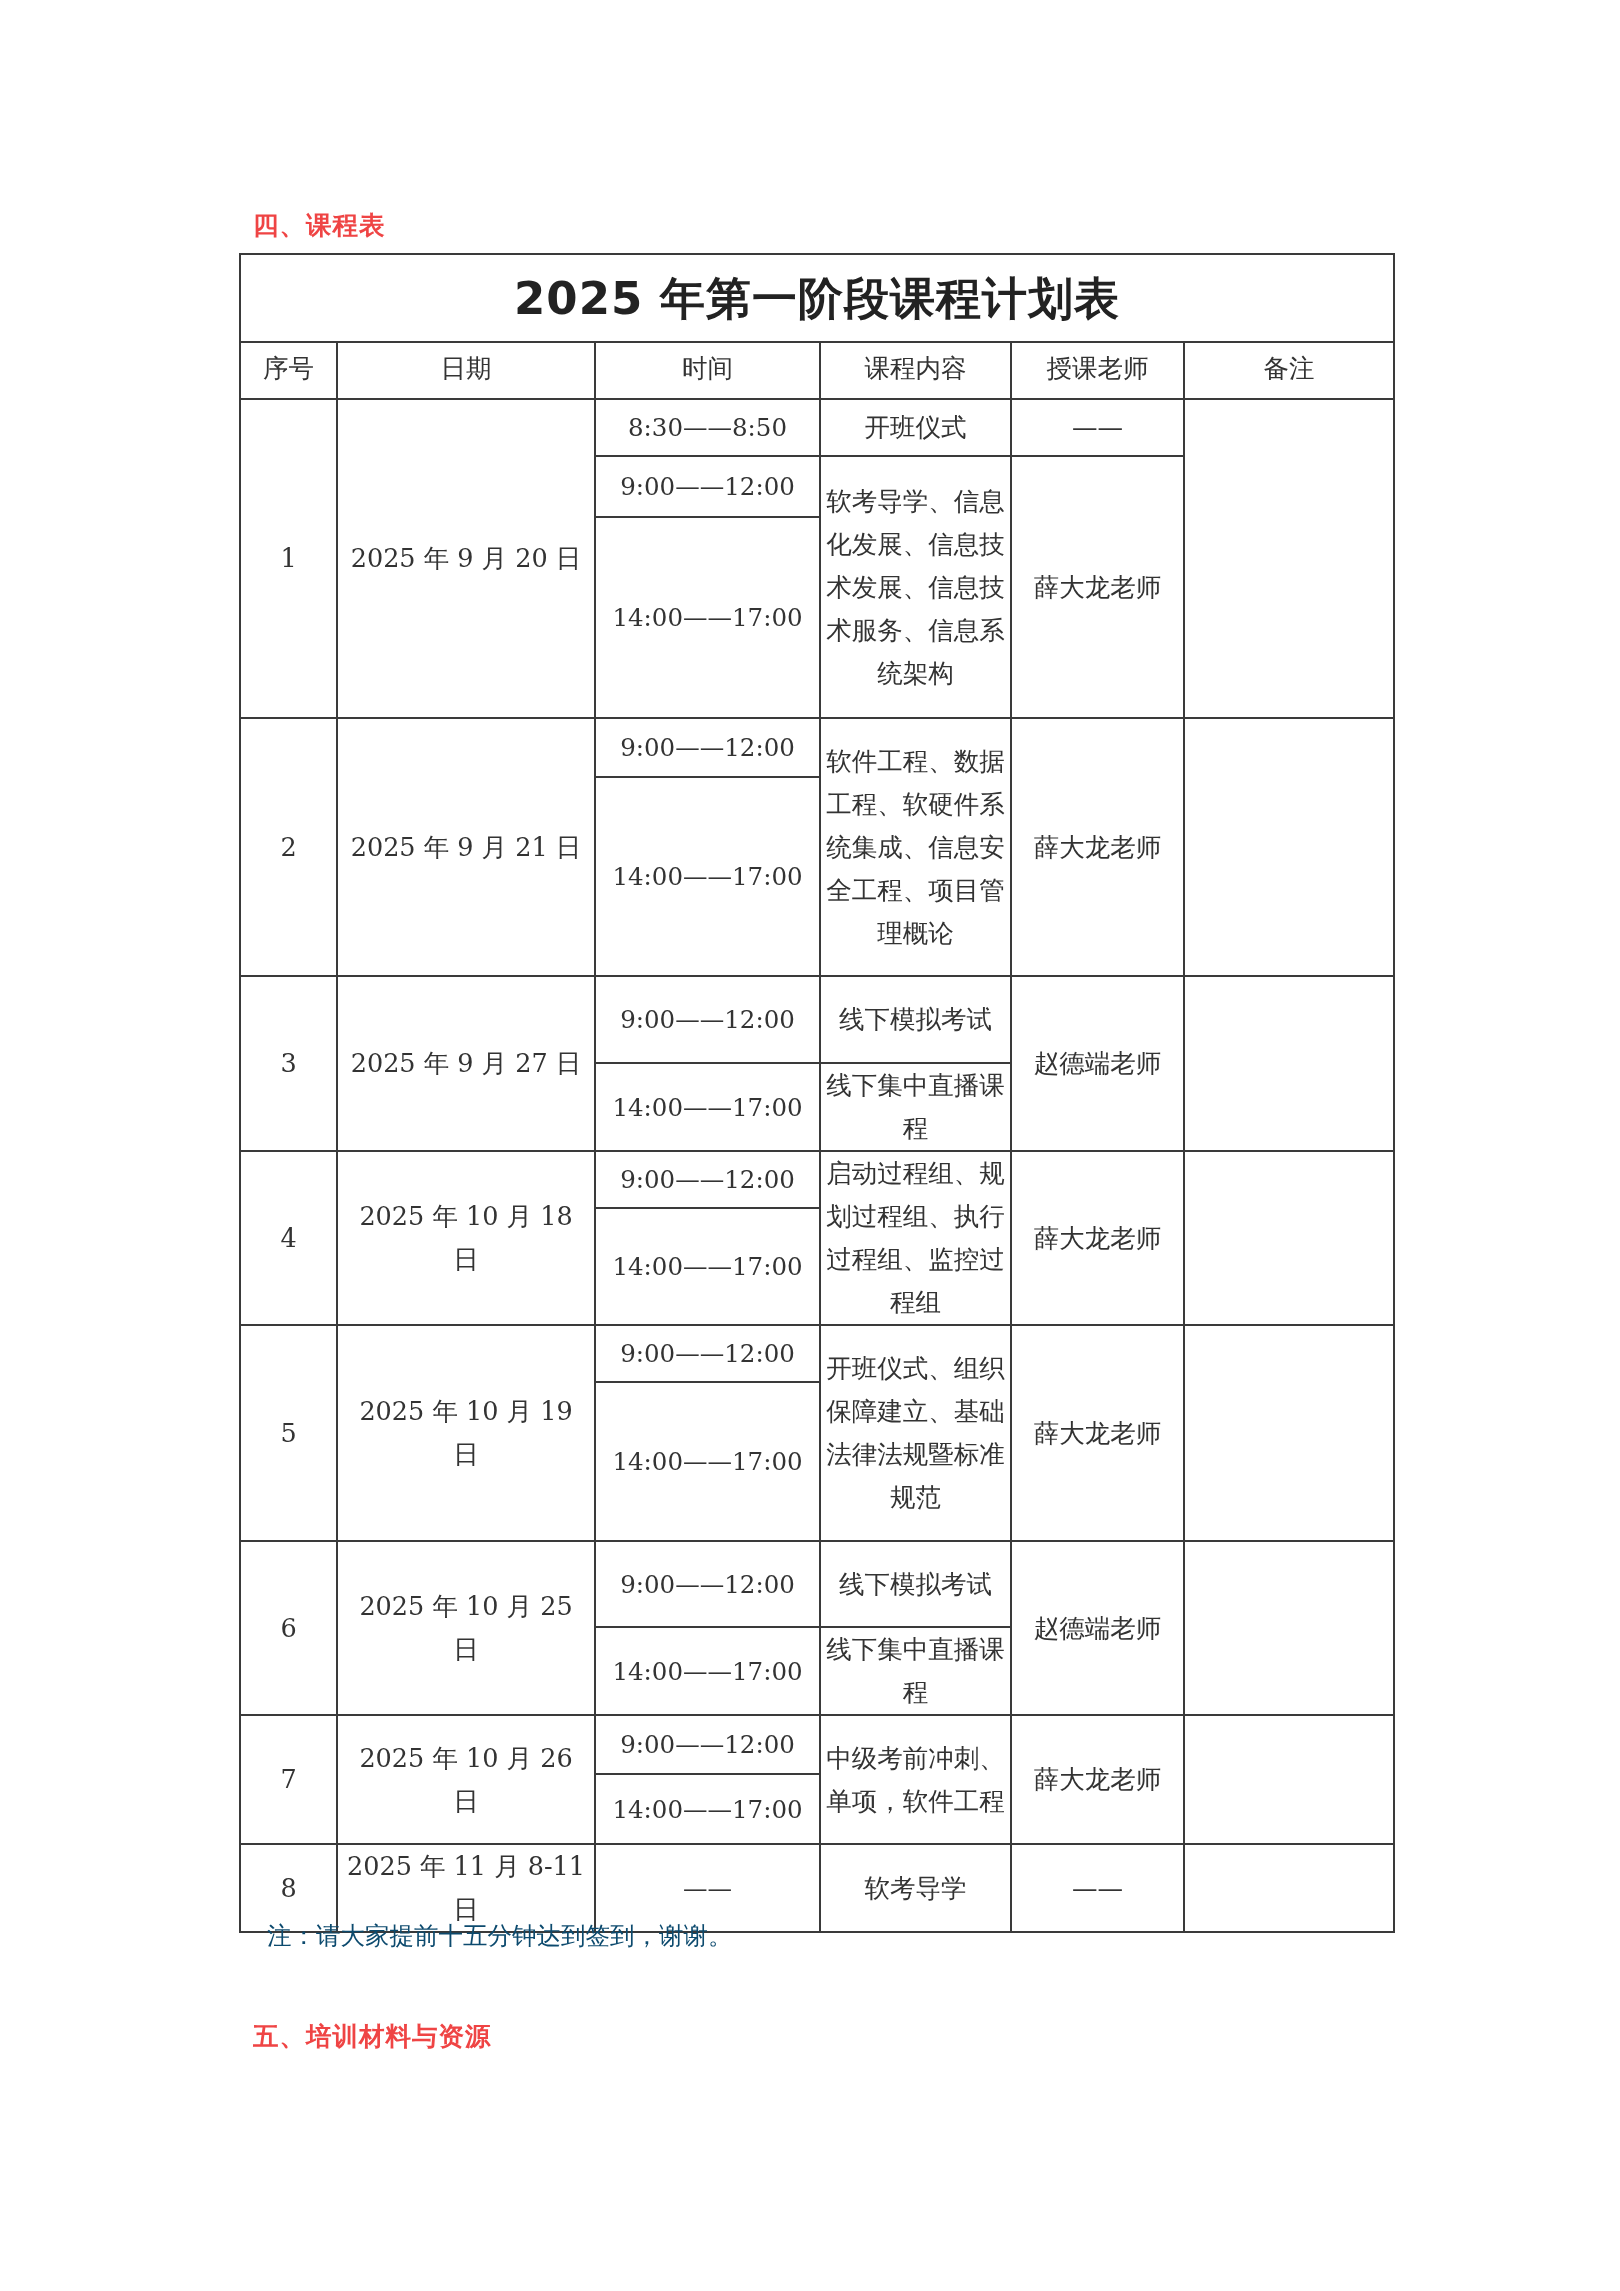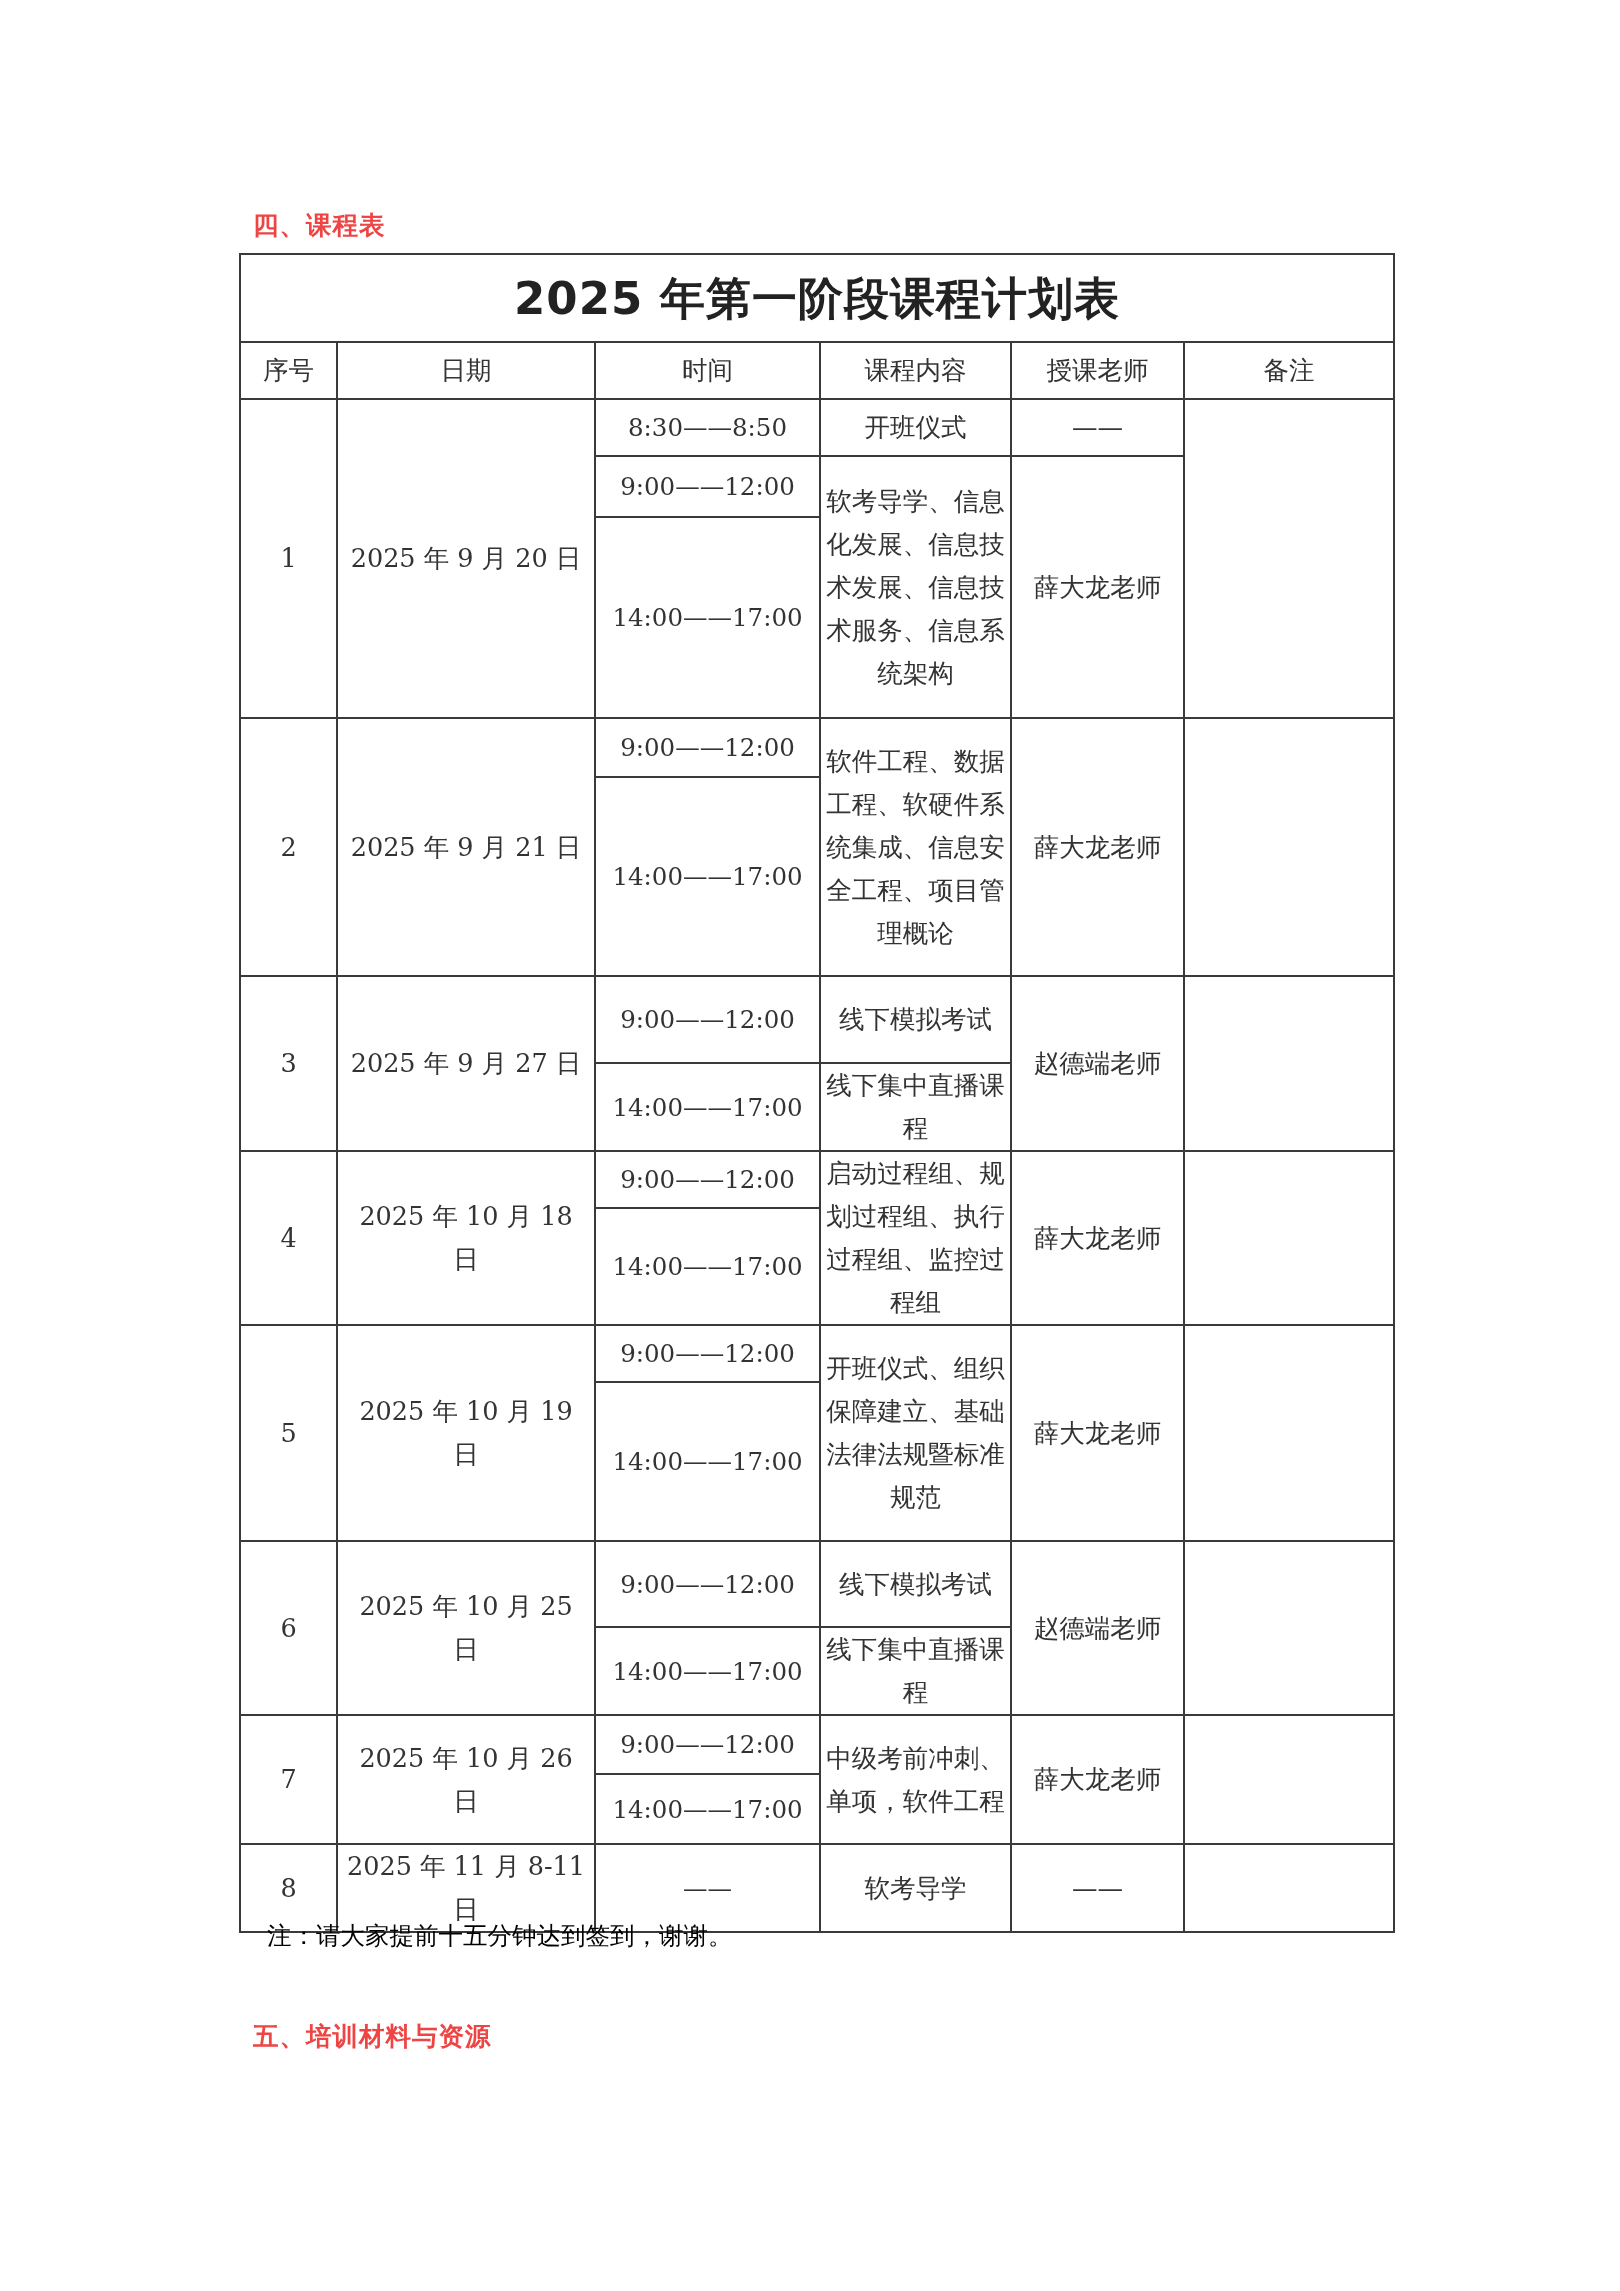--- a/index.html
+++ b/index.html
@@ -18,25 +18,25 @@
     border-collapse:collapse; table-layout:fixed;
   }
   table.schedule td, table.schedule th {
     border:2px solid #3a3a3a; text-align:center; vertical-align:middle;
     font-weight:normal; padding:0 5.9px; font-size:25.5px; line-height:43px; color:#333;
   }
   .title-cell {
     height:86px; font-family:"DejaVu Sans", "Liberation Sans", sans-serif;
     font-weight:bold !important; font-size:45px !important; color:#222 !important; letter-spacing:1px;margin-top:36px;
   }
-  .hdr th { height:55px; font-family:Liberation Serif, serif; font-size:27.4px; color:#333; }
+  .hdr th { height:55px; font-family:Liberation Mono, monospace; font-size:27.4px; color:#333; }
   .time { font-family:"DejaVu Serif","Liberation Serif",serif; letter-spacing:0px; font-size:24.5px !important; }
   .content { padding:0 3.9px !important; line-height:43px; }
   .note {
-    position:absolute; left:267px; top:1919px; font-size:24.5px; color:#000000;
+    position:absolute; left:267px; top:1919px; font-size:24.5px; color:#0c4a6e;
     font-family:"DejaVu Sans","Liberation Sans",sans-serif;
   }
 </style>
 </head>
 <body>
 
 <div id="h4" class="section-heading">四、课程表</div>
 
 <table class="schedule">
   <colgroup>

